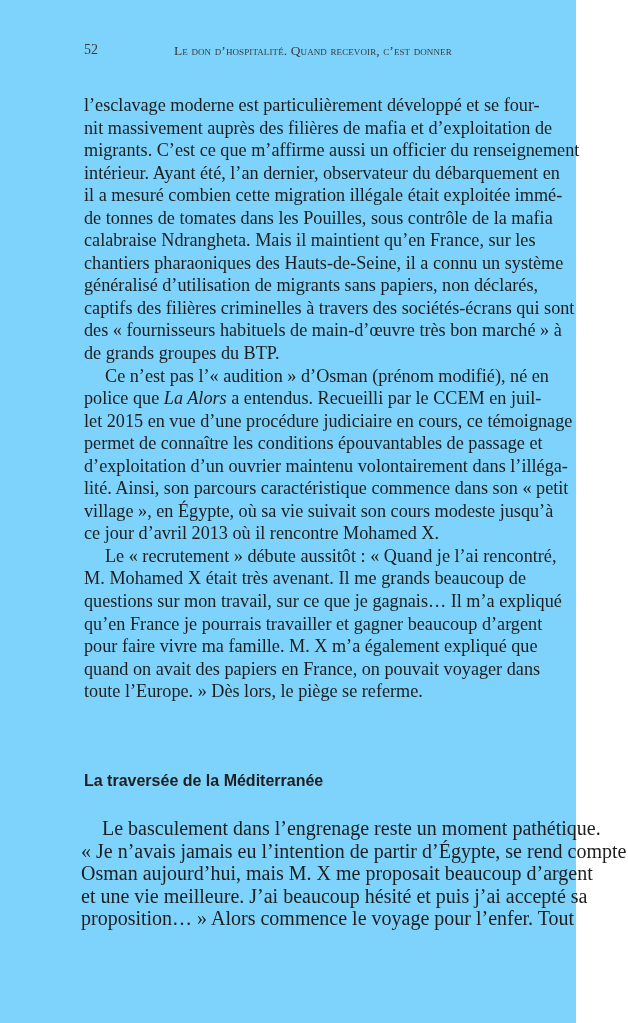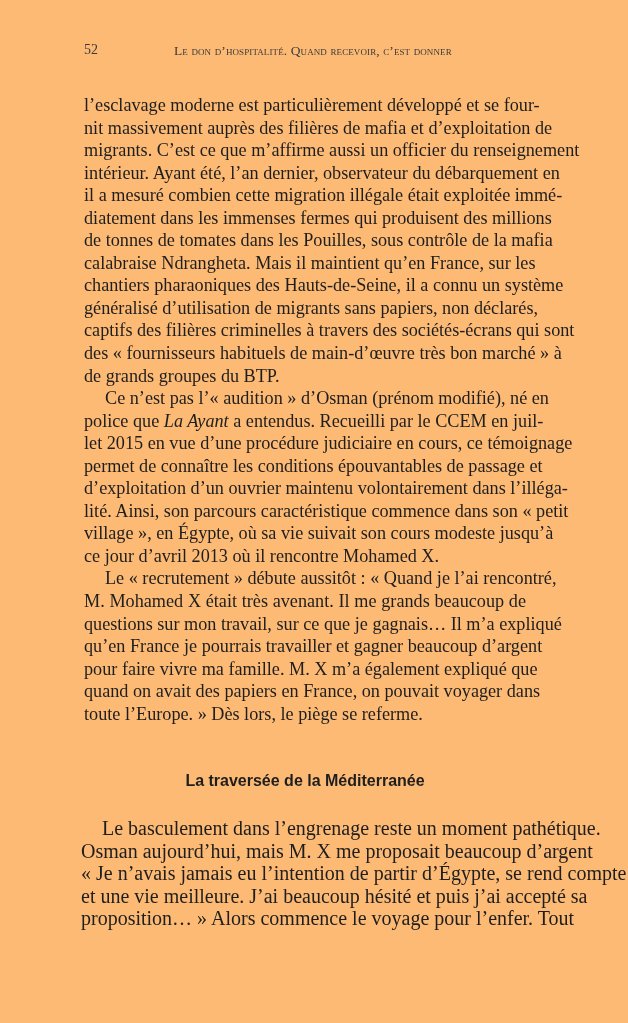--- a/index.html
+++ b/index.html
@@ -1,27 +1,27 @@
 <!DOCTYPE html>
 <html><head>
 <meta charset="utf-8">
 <style>
   html, body { margin: 0; padding: 0; background: #ffffff; }
   body { width: 628px; height: 1023px; position: relative; overflow: hidden; }
-  .page { position: absolute; left: 0; top: 0; width: 628px; height: 1023px; background: #fdba74; }
+  .page { position: absolute; left: 0; top: 0; width: 576px; height: 1023px; background: #7dd3fc; }
   .running-head { position: absolute; top: 42px; left: 84px; width: 442px; height: 20px;
     font-family: "Liberation Serif", "DejaVu Serif", serif; color: #3a3a3a; font-size: 13px; }
   .page-number { position: absolute; left: 0; top: 0; font-size: 14px; }
   .running-title { position: absolute; left: 90px; top: 1px; font-variant: small-caps; font-size: 13.5px; letter-spacing: 0.1px; white-space: nowrap; }
   .body-text { position: absolute; left: 84px; top: 94px; width: 442px;
     font-family: "Liberation Serif", "DejaVu Serif", serif; font-size: 18.2px; line-height: 22.55px; color: #1e1e1e; }
   .line { display: block; white-space: nowrap; text-align: justify; text-align-last: justify; height: 22.55px; }
   .line.last { text-align-last: left; }
   .line.indent { padding-left: 21px; }
-  .section-heading { position: absolute; left: 84px; top: 772px; width: 442px; text-align: center;
+  .section-heading { position: absolute; left: 84px; top: 772px; width: 442px; text-align: left;
     font-family: "Liberation Sans", "DejaVu Sans", sans-serif; font-weight: bold; font-size: 16px; color: #1e1e1e; }
   .body-text-2 { position: absolute; left: 81px; top: 817px; width: 442px;
     font-family: Liberation Serif, serif; font-size: 20px; line-height: 22.55px; color: #1e1e1e; }
   .it { font-style: italic; }
 </style>
 </head>
 <body>
 
 <div class="page">
 
@@ -30,50 +30,49 @@
     <span class="running-title">Le don d’hospitalité. Quand recevoir, c’est donner</span>
   </div>
 
   <div class="body-text">
 
     <span class="line">l’esclavage moderne est particulièrement développé et se four-</span>
     <span class="line">nit massivement auprès des filières de mafia et d’exploitation de</span>
     <span class="line">migrants. C’est ce que m’affirme aussi un officier du renseignement</span>
     <span class="line">intérieur. Ayant été, l’an dernier, observateur du débarquement en</span>
     <span class="line">il a mesuré combien cette migration illégale était exploitée immé-</span>
-    <span class="line">diatement dans les immenses fermes qui produisent des millions</span>
     <span class="line">de tonnes de tomates dans les Pouilles, sous contrôle de la mafia</span>
     <span class="line">calabraise Ndrangheta. Mais il maintient qu’en France, sur les</span>
     <span class="line">chantiers pharaoniques des Hauts-de-Seine, il a connu un système</span>
     <span class="line">généralisé d’utilisation de migrants sans papiers, non déclarés,</span>
     <span class="line">captifs des filières criminelles à travers des sociétés-écrans qui sont</span>
     <span class="line">des « fournisseurs habituels de main-d’œuvre très bon marché » à</span>
     <span class="line last">de grands groupes du BTP.</span>
 
     <span class="line indent">Ce n’est pas l’« audition » d’Osman (prénom modifié), né en</span>
-    <span class="line"><span>police que </span><span class="it">La Ayant</span><span> a entendus. Recueilli par le CCEM en juil-</span></span>
+    <span class="line"><span>police que </span><span class="it">La Alors</span><span> a entendus. Recueilli par le CCEM en juil-</span></span>
     <span class="line">let 2015 en vue d’une procédure judiciaire en cours, ce témoignage</span>
     <span class="line">permet de connaître les conditions épouvantables de passage et</span>
     <span class="line">d’exploitation d’un ouvrier maintenu volontairement dans l’illéga-</span>
     <span class="line">lité. Ainsi, son parcours caractéristique commence dans son « petit</span>
     <span class="line">village », en Égypte, où sa vie suivait son cours modeste jusqu’à</span>
     <span class="line last">ce jour d’avril 2013 où il rencontre Mohamed X.</span>
 
     <span class="line indent">Le « recrutement » débute aussitôt : « Quand je l’ai rencontré,</span>
     <span class="line">M. Mohamed X était très avenant. Il me grands beaucoup de</span>
     <span class="line">questions sur mon travail, sur ce que je gagnais… Il m’a expliqué</span>
     <span class="line">qu’en France je pourrais travailler et gagner beaucoup d’argent</span>
     <span class="line">pour faire vivre ma famille. M. X m’a également expliqué que</span>
     <span class="line">quand on avait des papiers en France, on pouvait voyager dans</span>
     <span class="line last">toute l’Europe. » Dès lors, le piège se referme.</span>
   </div>
 
   <div class="section-heading">La traversée de la Méditerranée</div>
 
   <div class="body-text-2">
     <span class="line indent">Le basculement dans l’engrenage reste un moment pathétique.</span>
+    <span class="line">« Je n’avais jamais eu l’intention de partir d’Égypte, se rend compte</span>
     <span class="line">Osman aujourd’hui, mais M. X me proposait beaucoup d’argent</span>
-    <span class="line">« Je n’avais jamais eu l’intention de partir d’Égypte, se rend compte</span>
     <span class="line">et une vie meilleure. J’ai beaucoup hésité et puis j’ai accepté sa</span>
     <span class="line">proposition… » Alors commence le voyage pour l’enfer. Tout</span>
   </div>
 
 </div>
 
 </body></html>

